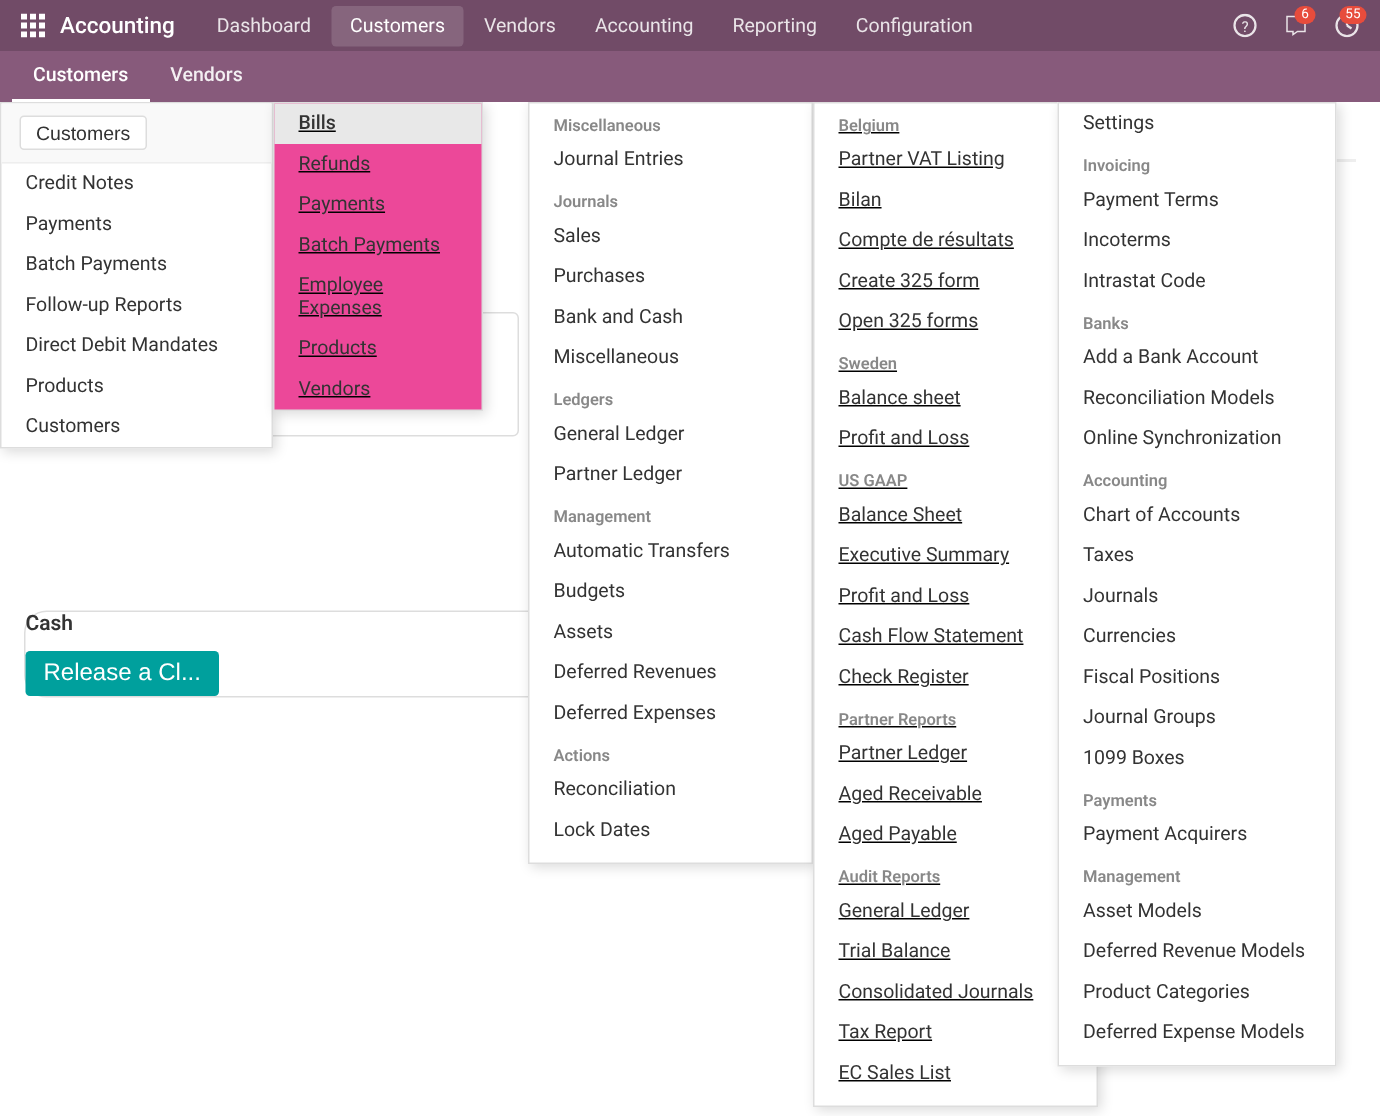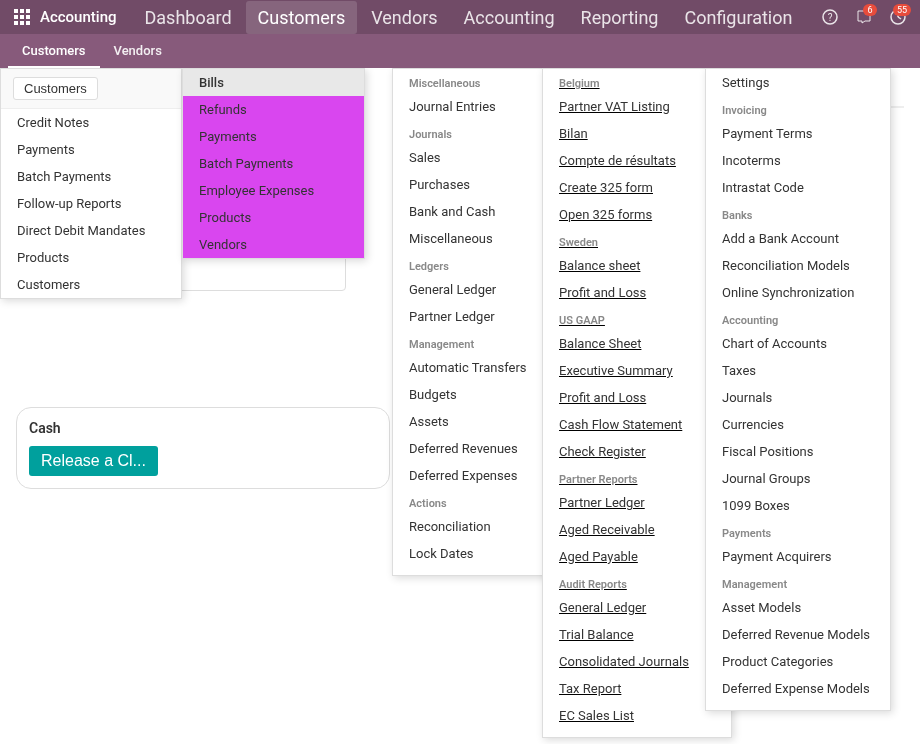--- a/index.html
+++ b/index.html
@@ -20,21 +20,21 @@
       cursor: pointer; margin-right: 4px;
     }
     .top-nav .app-name {
       font-size: 15px; font-weight: 500; margin-right: 16px; color: #fff;
     }
     .top-nav .nav-items {
       display: flex; align-items: center; gap: 2px; flex: 1;
     }
     .top-nav .nav-item {
       padding: 6px 12px; color: rgba(255,255,255,0.85); cursor: pointer;
-      border-radius: 3px; font-size: 18px;
+      border-radius: 3px; font-size: 13px;
     }
     .top-nav .nav-item:hover, .top-nav .nav-item.active {
       background: rgba(255,255,255,0.15);
       color: #fff;
     }
     .top-nav .right-icons {
       display: flex; align-items: center; gap: 6px;
     }
     .icon-btn {
       width: 28px; height: 28px; display: flex; align-items: center; justify-content: center;
@@ -107,38 +107,38 @@
       padding: 3px 10px;
       font-size: 13px;
       cursor: pointer;
       color: #333;
     }
 
     
     .vendors-col {
       position: absolute;
       top: 0; left: 182px;
-      width: 183px;
-      background: #d946ef;
+      width: 140px;
+      background: #ec4899;
       border: 1px solid #ddd;
       box-shadow: 2px 2px 8px rgba(0,0,0,0.15);
       z-index: 10;
+      text-decoration: underline;
     }
 
     
     .accounting-col {
       position: absolute;
       top: 0; left: 352px;
       width: 190px;
       background: #fff;
       border: 1px solid #ddd;
       box-shadow: 2px 2px 8px rgba(0,0,0,0.15);
       z-index: 10;
       padding-bottom: 8px;
-      margin-left: 40px;
     }
 
     
     .reporting-col {
       position: absolute;
       top: 0; left: 542px;
       width: 190px;
       background: #fff;
       border: 1px solid #ddd;
       box-shadow: 2px 2px 8px rgba(0,0,0,0.15);
@@ -196,21 +196,21 @@
       font-weight: 600;
       cursor: pointer;
       text-transform: uppercase;
       letter-spacing: 0.5px;
     }
 
     .cash-section {
       background: #fff;
       border: 1px solid #ddd;
       border-radius: 15px;
-      padding: 12px;
+      padding: 0;
       width: 374px;
     }
     .cash-title {
       font-size: 14px; font-weight: 600; color: #333; margin-bottom: 10px;
     }
     .release-btn {
       background: #00a09d;
       color: #fff;
       border: none;
       border-radius: 3px;

